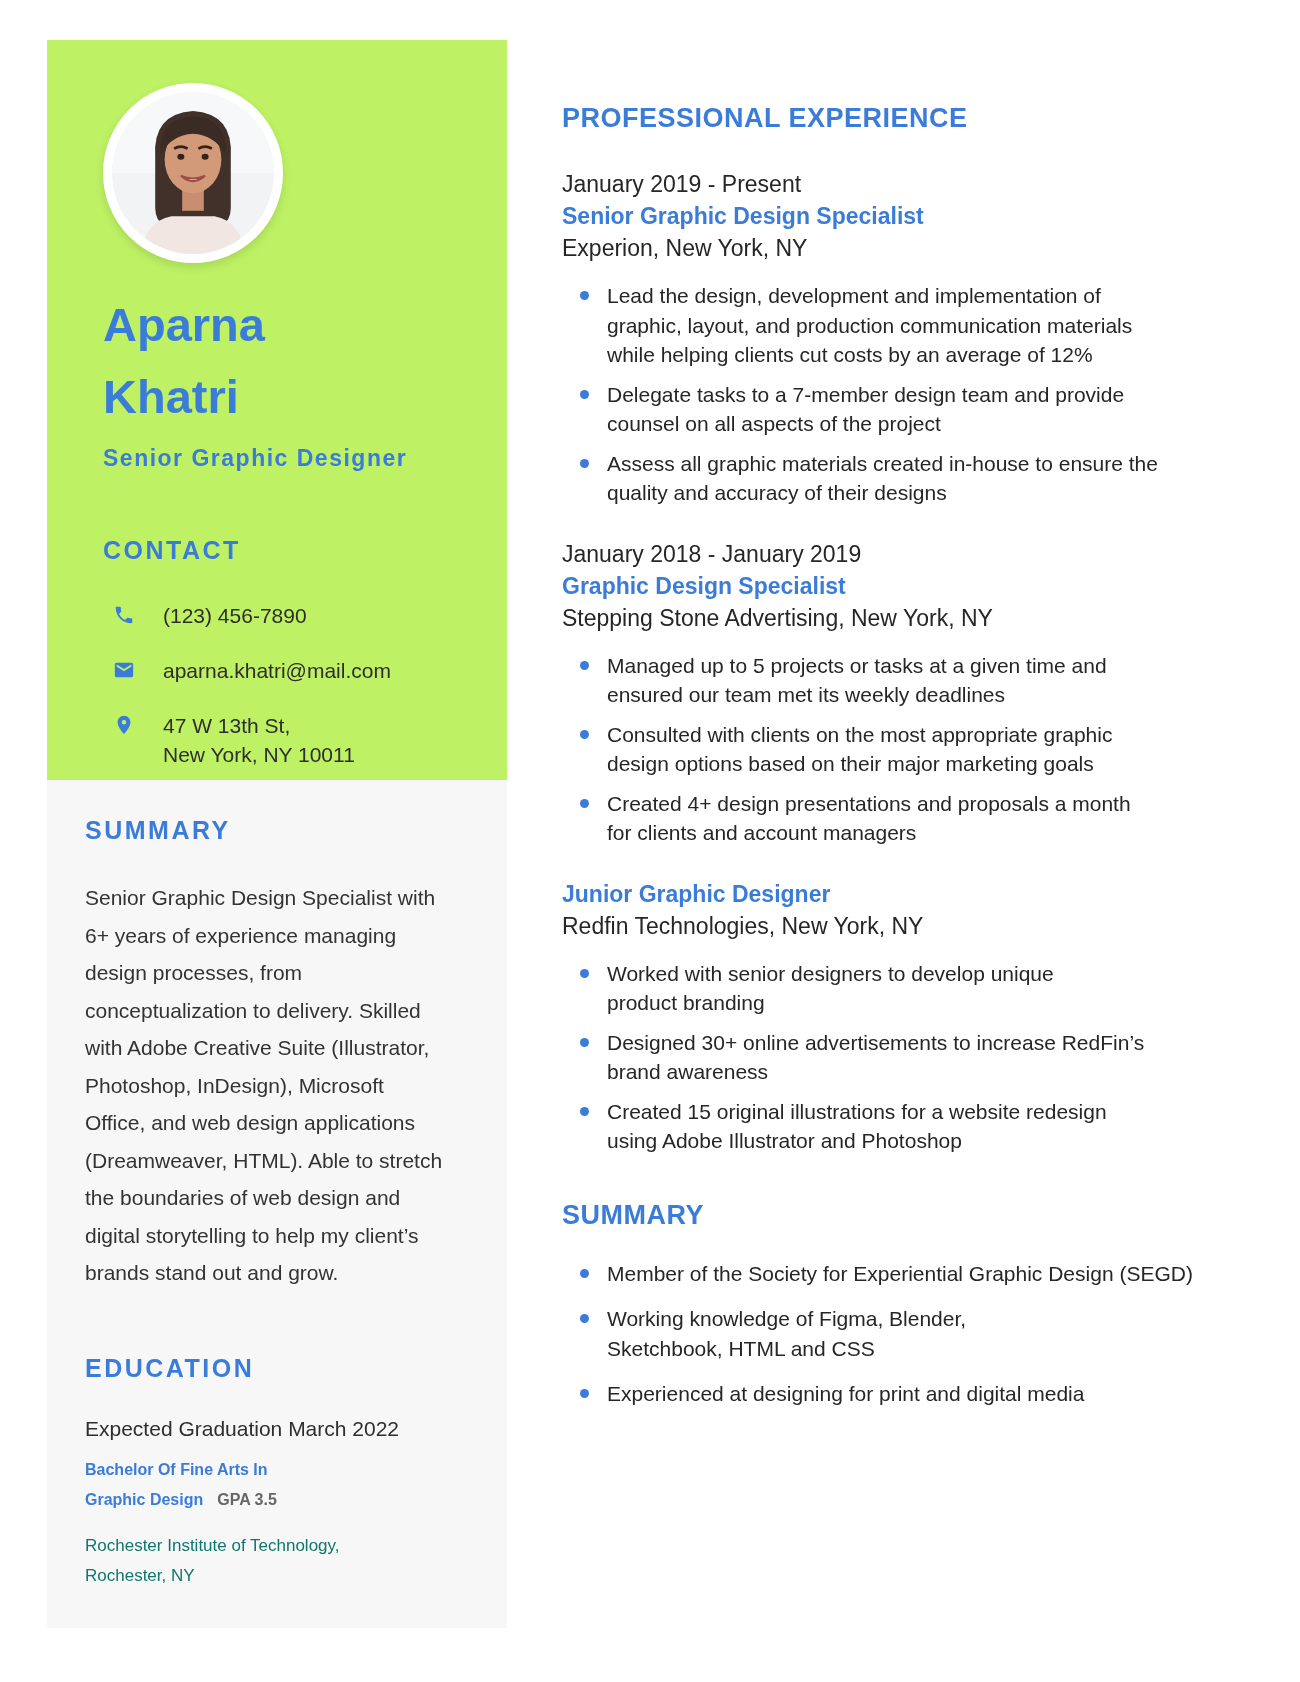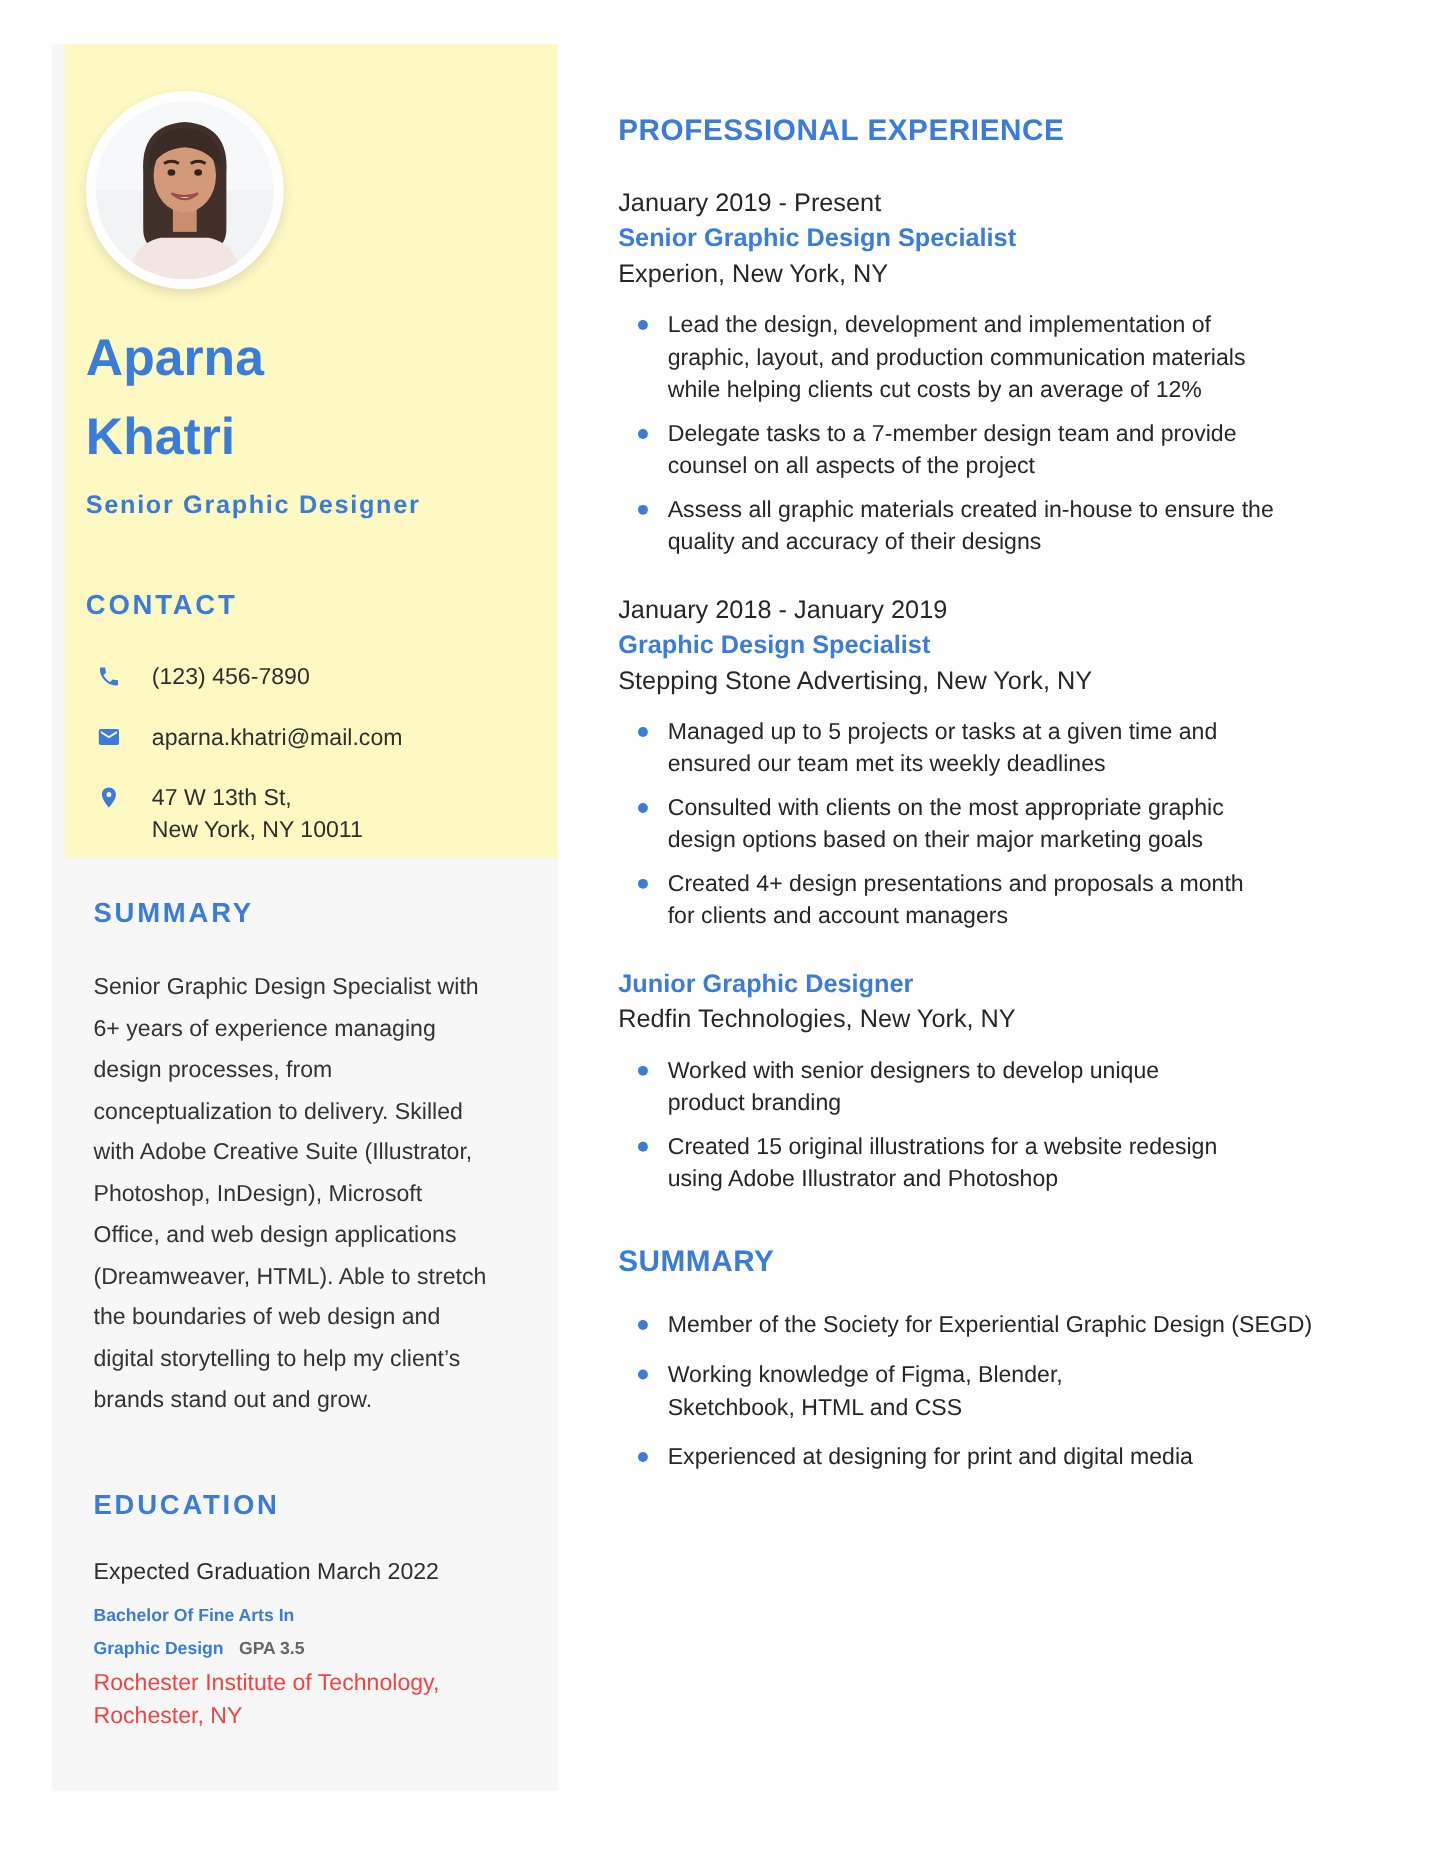--- a/index.html
+++ b/index.html
@@ -1,21 +1,21 @@
 <!DOCTYPE html>
 <html style="--accent: #3b7cd9;"><head>
 <meta charset="utf-8">
 <style>
   html,body{margin:0;padding:0;background:#ffffff;}
   .page{position:relative;width:1300px;height:1682px;background:#ffffff;overflow:hidden;
         font-family:"Liberation Sans",sans-serif;}
 
   
   .sidebar{position:absolute;left:47px;top:40px;width:460px;height:1588px;background:#f7f7f8;}
-  .sidebar-top{height:740px;background:#fef9c3;box-sizing:border-box;padding:43px 38px 0 19px;margin-left:12px;}
+  .sidebar-top{height:740px;background:#bef264;box-sizing:border-box;padding:43px 38px 0 56px;}
   .photo-ring{width:162px;height:162px;border:9px solid #ffffff;border-radius:50%;
               overflow:hidden;background:#ffffff;box-shadow:0 4px 10px rgba(0,0,0,.12);}
   .photo-ring svg{display:block;width:100%;height:100%;}
   .name{margin-top:26px;font-size:47px;line-height:72px;font-weight:700;color:var(--accent);white-space:pre;}
   .role{margin-top:12px;font-size:23px;font-weight:700;letter-spacing:1.5px;color:var(--accent);}
   .side-heading{font-size:25px;font-weight:700;letter-spacing:2.5px;color:var(--accent);}
   .contact-heading{margin-top:64px;}
   .contact-list{margin-top:36px;}
   .contact-row{display:flex;align-items:flex-start;gap:28px;padding-left:10px;margin-bottom:26px;
                font-size:21px;line-height:29px;color:#2e2e2e;}
@@ -23,21 +23,21 @@
   .contact-icon svg{display:block;width:22px;height:22px;fill:var(--accent);}
   .contact-text{white-space:pre;}
 
   .sidebar-bottom{box-sizing:border-box;padding:36px 38px 0 38px;}
   .summary-text{margin-top:34px;font-size:21px;line-height:37.5px;color:#333333;white-space:pre;}
   .education-heading{margin-top:62px;}
   .grad-date{margin-top:34px;font-size:21px;color:#2e2e2e;}
   .degree-line{margin-top:14px;font-size:16px;font-weight:700;line-height:30px;
                color:var(--accent);white-space:pre;}
   .gpa{color:#666666;margin-left:14px;}
-  .school{font-size:21px;line-height:30px;color:#ef4444;white-space:pre;}
+  .school{margin-top:16px;font-size:17px;line-height:30px;color:#0f766e;white-space:pre;}
 
   
   .main{position:absolute;left:562px;top:103px;width:680px;color:#262626;}
   .main-heading{font-size:27px;font-weight:700;letter-spacing:.5px;color:var(--accent);}
   .job{margin-top:34px;}
   .job + .job{margin-top:30px;}
   .job-dates{font-size:23px;line-height:32px;white-space:pre-wrap;}
   .job-title{font-size:23px;line-height:32px;font-weight:700;color:var(--accent);}
   .job-company{font-size:23px;line-height:32px;}
   ul.bullets{list-style:none;margin:17px 0 0 0;padding:0;}
@@ -171,20 +171,22 @@
 for clients and account managers</li>
       </ul>
     </section>
 
     <section class="job">
       <div class="job-title">Junior Graphic Designer</div>
       <div class="job-company">Redfin Technologies, New York, NY</div>
       <ul class="bullets">
         <li>Worked with senior designers to develop unique
 product branding</li>
+        <li>Designed 30+ online advertisements to increase RedFin’s
+brand awareness</li>
         <li>Created 15 original illustrations for a website redesign
 using Adobe Illustrator and Photoshop</li>
       </ul>
     </section>
 
     <section class="skills-section">
       <div class="main-heading">SUMMARY</div>
       <ul class="bullets">
         <li>Member of the Society for Experiential Graphic Design (SEGD)</li>
         <li>Working knowledge of Figma, Blender,

